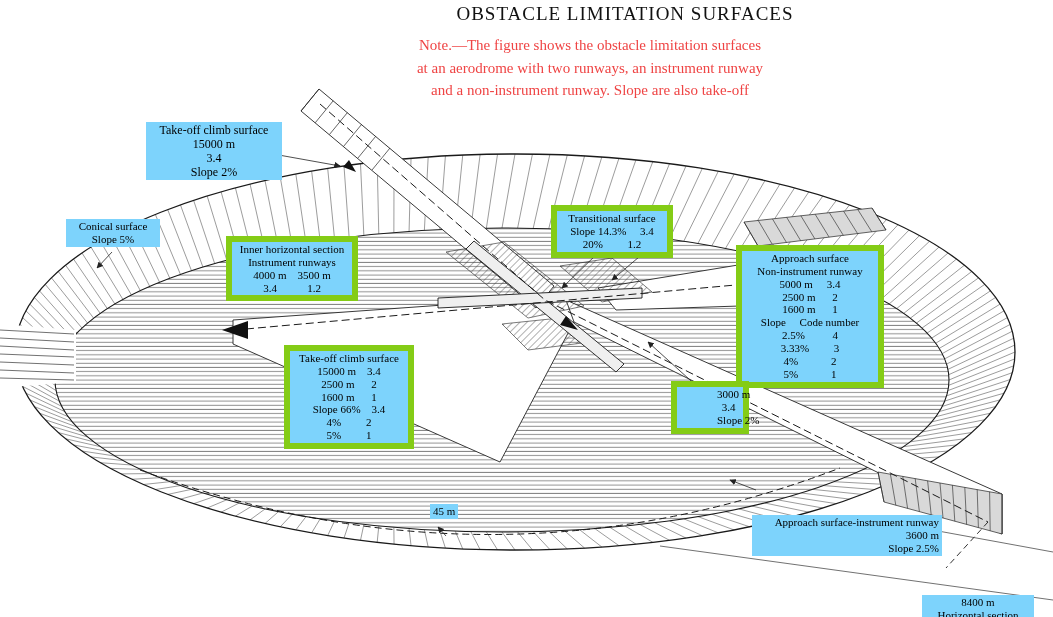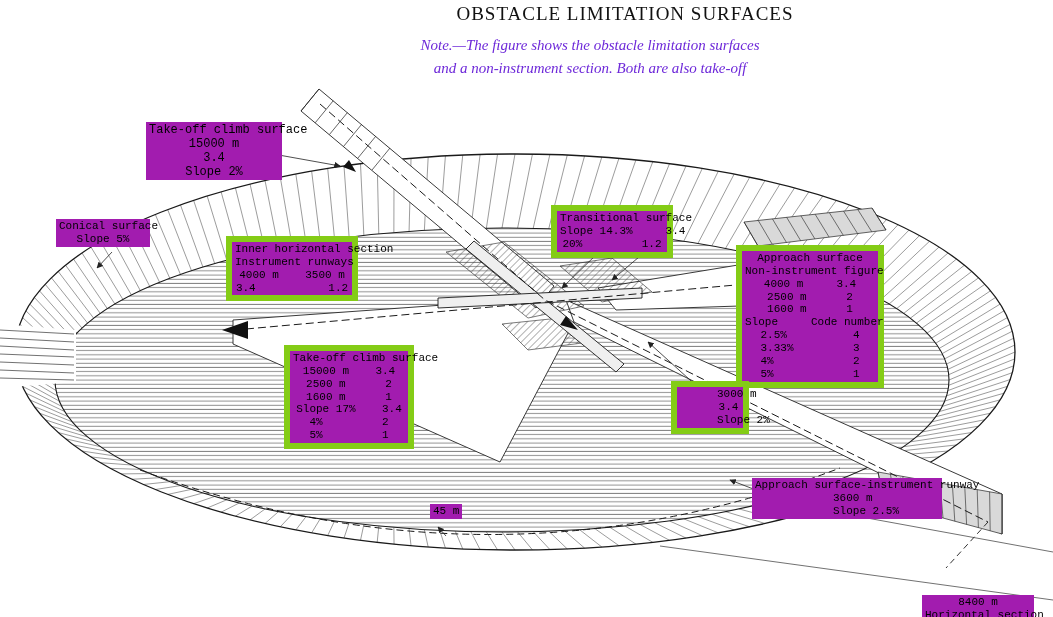--- a/index.html
+++ b/index.html
@@ -7,30 +7,30 @@
   body { font-family: "Liberation Serif", "DejaVu Serif", serif; color: #111; }
   .stage { position: relative; width: 1053px; height: 617px; background: #fff; overflow: hidden; }
   svg.diagram { position: absolute; left: 0; top: 0; }
 
   .figure-title {
     position: absolute; left: 350px; top: 3px; width: 550px;
     text-align: center; font-size: 19px; letter-spacing: 1px; color: #111;
   }
   .figure-note {
     position: absolute; left: 320px; top: 34px; width: 540px;
-    text-align: center; font-style: italic; font-size: 15px; line-height: 1.5; color: #6d28d9;
+    text-align: center; font-size: 15px; line-height: 1.5; color: #ef4444;
   }
   .lbl {
-    position: absolute; background: #a21caf; color: #000;
-    font-size: 11px; line-height: 1.17; text-align: center; padding: 1px 3px; font-family: Liberation Mono, monospace;
+    position: absolute; background: #7dd3fc; color: #000;
+    font-size: 11px; line-height: 1.17; text-align: center; padding: 1px 3px;
   }
   .lbl .ln { white-space: pre; }
   .boxed { border: 6px solid #84cc16; }
   .big { font-size: 12px; }
-  .leftal { text-align: left; }
+  .leftal { text-align: right; margin-top: 37px; }
   .indent { padding-left: 78px; }
 </style>
 </head>
 <body>
 
 <div class="stage">
 
   <svg class="diagram" width="1053" height="617" viewBox="0 0 1053 617">
     <defs>
       <pattern id="hhatch" width="9" height="4.2" patternUnits="userSpaceOnUse">
@@ -309,67 +309,68 @@
       <line x1="262" y1="152" x2="340" y2="166" marker-end="url(#arr)"></line>
       <line x1="112" y1="252" x2="97" y2="268" marker-end="url(#arr)"></line>
       <line x1="756" y1="490" x2="730" y2="480" marker-end="url(#arr)"></line>
     </g>
   </svg>
 
   <div class="figure-title">OBSTACLE LIMITATION SURFACES</div>
 
   <div class="figure-note">
     <div>Note.—The figure shows the obstacle limitation surfaces</div>
-    <div>and a non-instrument section. Both are also take-off</div>
+    <div>at an aerodrome with two runways, an instrument runway</div>
+    <div>and a non-instrument runway. Slope are also take-off</div>
   </div>
 
   <div class="lbl big" style="left:146px; top:122px; width:136px;">
     <div class="ln">Take-off climb surface</div>
     <div class="ln">15000 m</div>
     <div class="ln">3.4</div>
     <div class="ln">Slope 2%</div>
   </div>
 
-  <div class="lbl" style="left:56px; top:219px; width:94px;">
+  <div class="lbl" style="left:66px; top:219px; width:94px;">
     <div class="ln">Conical surface</div>
     <div class="ln">Slope 5%</div>
   </div>
 
   <div class="lbl boxed" style="left:226px; top:236px; width:132px;">
     <div class="ln">Inner horizontal section</div>
     <div class="ln">Instrument runways</div>
     <div class="ln">4000 m    3500 m</div>
     <div class="ln">3.4           1.2</div>
   </div>
 
   <div class="lbl boxed" style="left:551px; top:205px; width:122px;">
     <div class="ln">Transitional surface</div>
     <div class="ln">Slope 14.3%     3.4</div>
     <div class="ln">20%         1.2</div>
   </div>
 
   <div class="lbl boxed" style="left:736px; top:245px; width:148px;">
     <div class="ln">Approach surface</div>
-    <div class="ln">Non-instrument figure</div>
-    <div class="ln">4000 m     3.4</div>
+    <div class="ln">Non-instrument runway</div>
+    <div class="ln">5000 m     3.4</div>
     <div class="ln">2500 m      2</div>
     <div class="ln">1600 m      1</div>
     <div class="ln">Slope     Code number</div>
     <div class="ln">2.5%          4</div>
     <div class="ln">3.33%         3</div>
     <div class="ln">4%            2</div>
     <div class="ln">5%            1</div>
   </div>
 
   <div class="lbl boxed" style="left:284px; top:345px; width:130px;">
     <div class="ln">Take-off climb surface</div>
     <div class="ln">15000 m    3.4</div>
     <div class="ln">2500 m      2</div>
     <div class="ln">1600 m      1</div>
-    <div class="ln">Slope 17%    3.4</div>
+    <div class="ln">Slope 66%    3.4</div>
     <div class="ln">4%         2</div>
     <div class="ln">5%         1</div>
   </div>
 
   <div class="lbl boxed" style="left:671px; top:381px; width:78px;padding-left:40px;">
     <div class="ln">3000 m</div>
     <div class="ln">3.4</div>
     <div class="ln">Slope 2%</div>
   </div>
 

